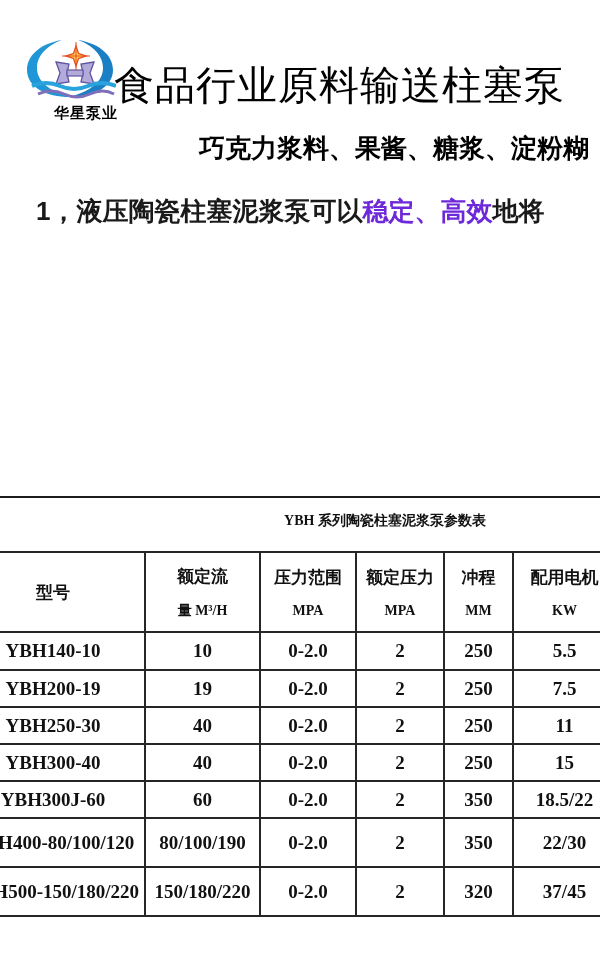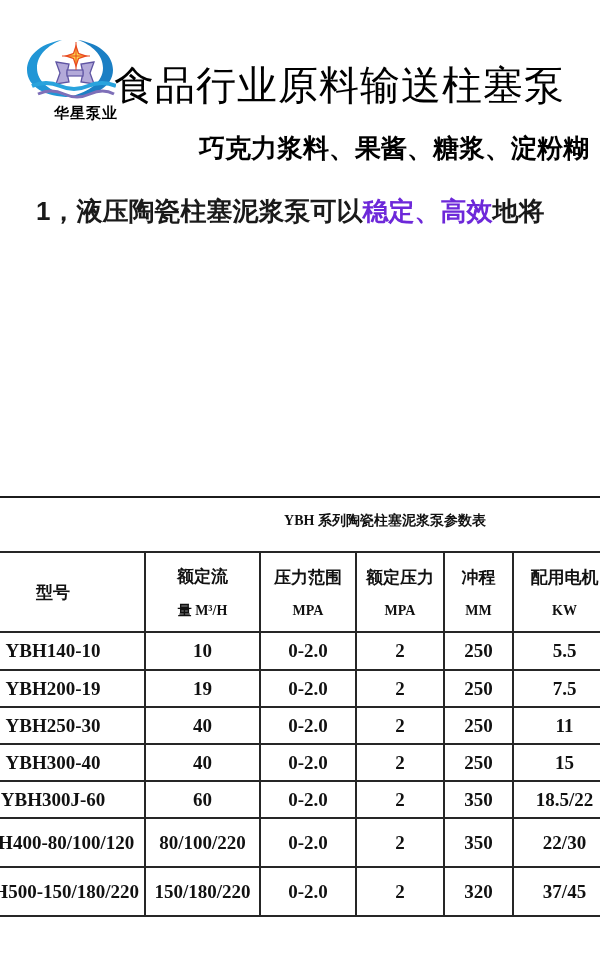--- a/index.html
+++ b/index.html
@@ -151,21 +151,21 @@
     <tr class="r-s">
       <td class="model-cell">YBH300J-60</td>
       <td>60</td>
       <td>0-2.0</td>
       <td>2</td>
       <td>350</td>
       <td>18.5/22</td>
     </tr>
     <tr class="r-tall">
       <td class="model-cell">YBH400-80/100/120</td>
-      <td>80/100/220</td>
+      <td>80/100/190</td>
       <td>0-2.0</td>
       <td>2</td>
       <td>350</td>
       <td>22/30</td>
     </tr>
     <tr class="r-tall">
       <td class="model-cell">YBH500-150/180/220</td>
       <td>150/180/220</td>
       <td>0-2.0</td>
       <td>2</td>

